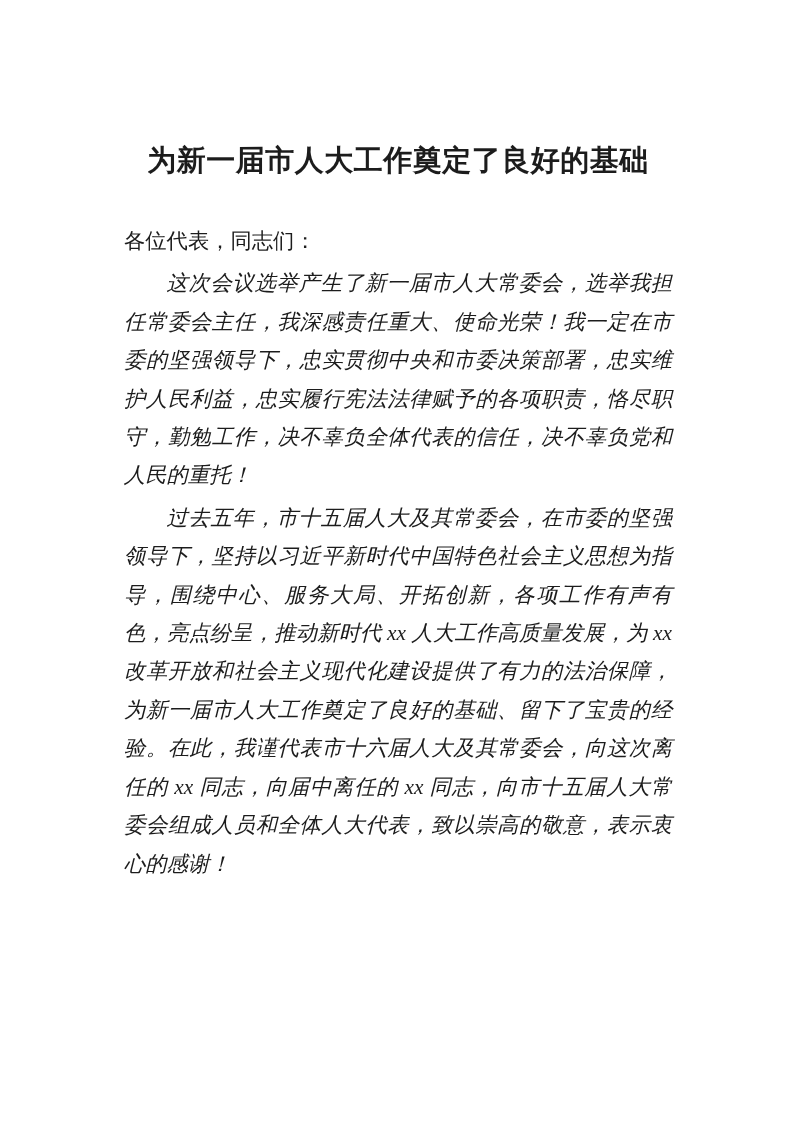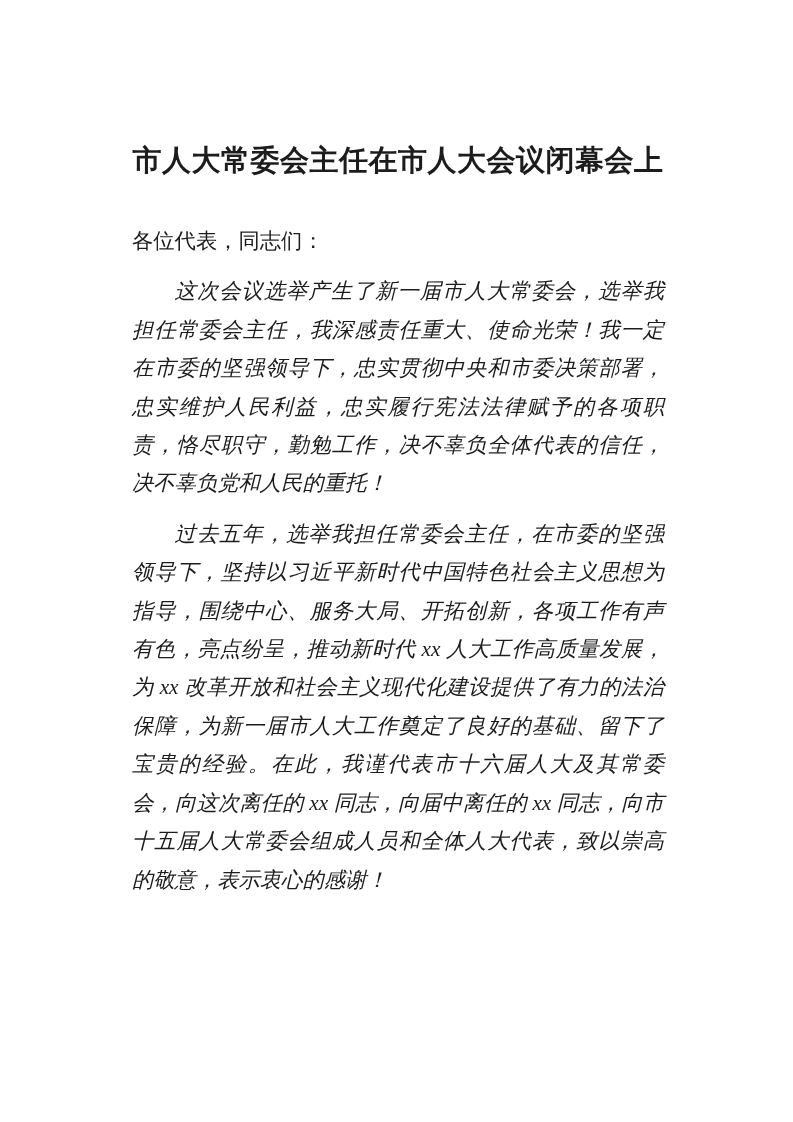--- a/index.html
+++ b/index.html
@@ -27,38 +27,38 @@
     text-align: center;
     letter-spacing: 0.5px;
   }
   .doc-title .title-line {
     display: block;
   }
   .doc-body {
     margin-top: 41px;
   }
   .doc-body p {
-    margin: 12px;
+    margin: 4px;
     font-size: 21.3px;
     line-height: 38.4px;
     text-align: justify;
     text-justify: inter-ideograph;
     word-break: break-all;
   }
   .doc-body p.indented {
     text-indent: 2em;
     font-style: italic;
   }
 </style>
 </head>
 <body>
 
 <div class="page">
   <h1 class="doc-title">
-    <span class="title-line">市人大常委会主任在市人大会议闭幕会上</span>
+    <span class="title-line">为新一届市人大工作奠定了良好的基础</span>
   </h1>
 
   <div class="doc-body">
     <p>各位代表，同志们：</p>
     <p class="indented">这次会议选举产生了新一届市人大常委会，选举我担任常委会主任，我深感责任重大、使命光荣！我一定在市委的坚强领导下，忠实贯彻中央和市委决策部署，忠实维护人民利益，忠实履行宪法法律赋予的各项职责，恪尽职守，勤勉工作，决不辜负全体代表的信任，决不辜负党和人民的重托！</p>
-    <p class="indented">过去五年，选举我担任常委会主任，在市委的坚强领导下，坚持以习近平新时代中国特色社会主义思想为指导，围绕中心、服务大局、开拓创新，各项工作有声有色，亮点纷呈，推动新时代 xx 人大工作高质量发展，为 xx 改革开放和社会主义现代化建设提供了有力的法治保障，为新一届市人大工作奠定了良好的基础、留下了宝贵的经验。在此，我谨代表市十六届人大及其常委会，向这次离任的 xx 同志，向届中离任的 xx 同志，向市十五届人大常委会组成人员和全体人大代表，致以崇高的敬意，表示衷心的感谢！</p>
+    <p class="indented">过去五年，市十五届人大及其常委会，在市委的坚强领导下，坚持以习近平新时代中国特色社会主义思想为指导，围绕中心、服务大局、开拓创新，各项工作有声有色，亮点纷呈，推动新时代 xx 人大工作高质量发展，为 xx 改革开放和社会主义现代化建设提供了有力的法治保障，为新一届市人大工作奠定了良好的基础、留下了宝贵的经验。在此，我谨代表市十六届人大及其常委会，向这次离任的 xx 同志，向届中离任的 xx 同志，向市十五届人大常委会组成人员和全体人大代表，致以崇高的敬意，表示衷心的感谢！</p>
   </div>
 </div>
 
 </body></html>

